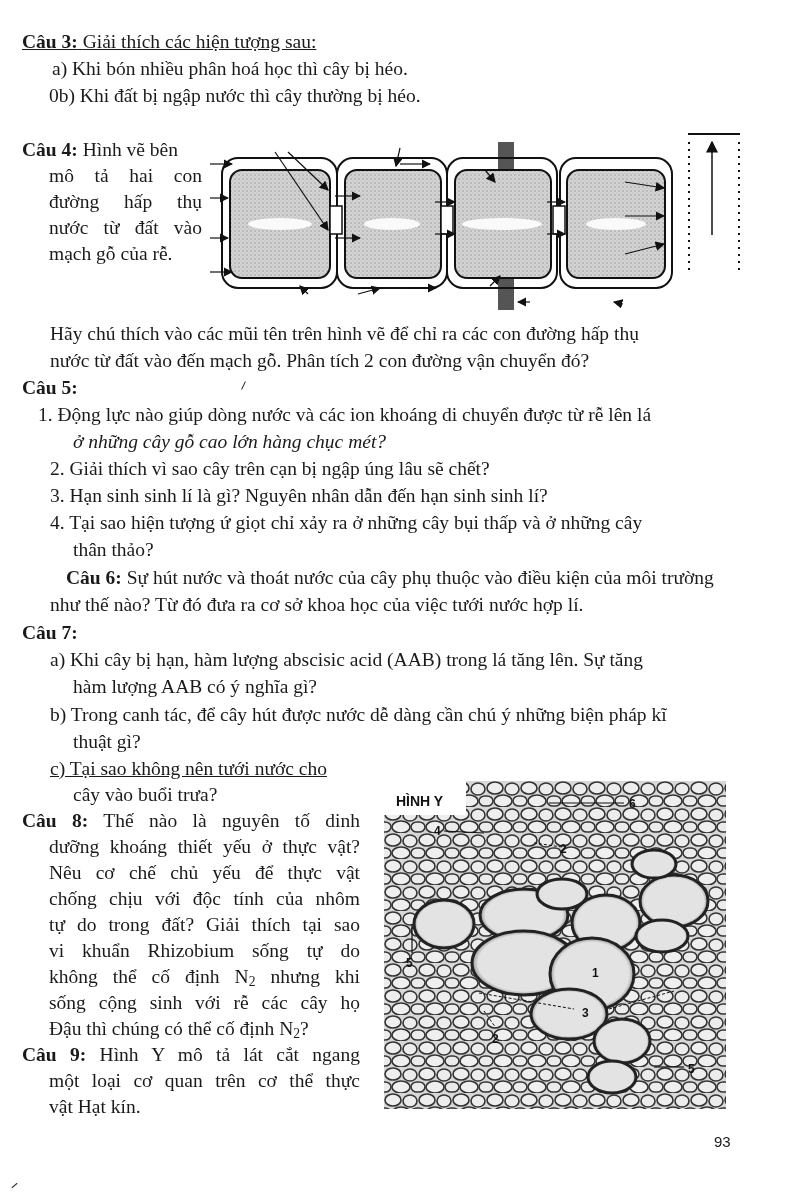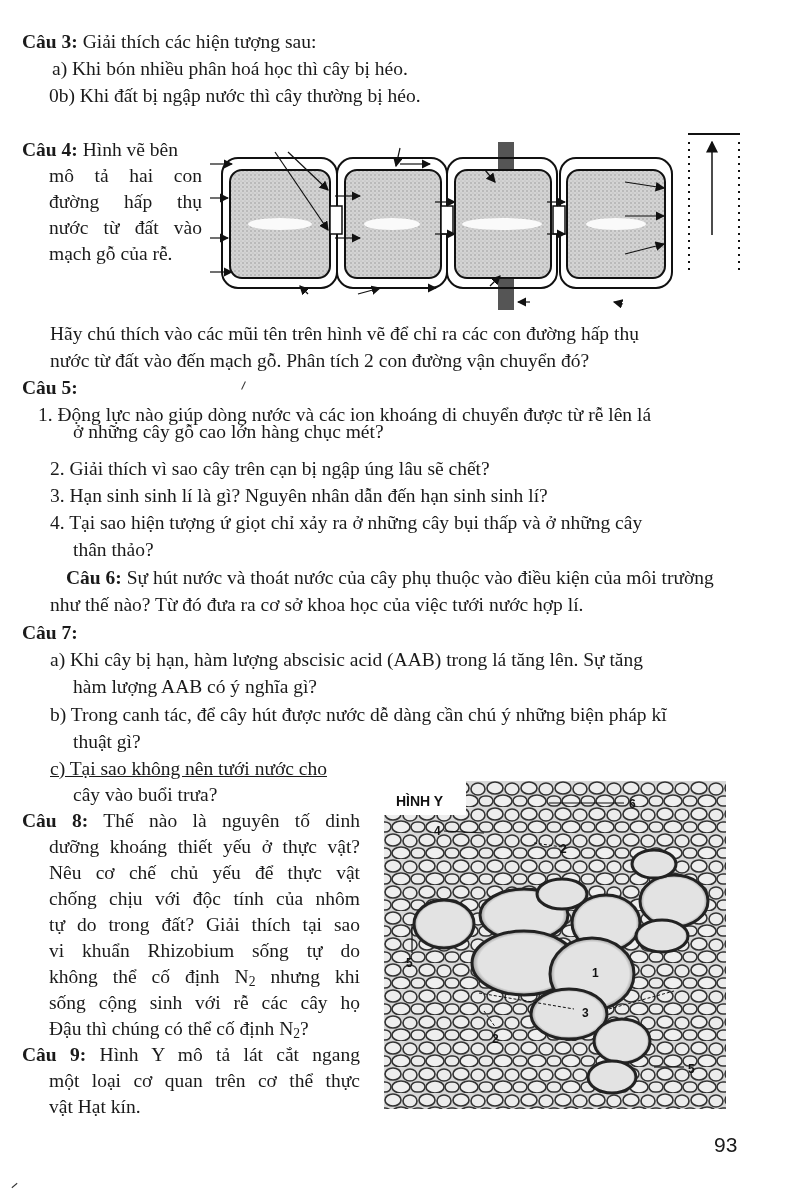--- a/index.html
+++ b/index.html
@@ -6,28 +6,28 @@
   body {
     width: 787px; height: 1200px; position: relative; overflow: hidden;
     font-family: "Liberation Serif", "DejaVu Serif", serif;
     color: #1a1a1a;
     font-size: 19.5px;
   }
   .line { position: absolute; white-space: nowrap; line-height: 24px; }
   .b { font-weight: bold; }
   .just { text-align: justify; text-align-last: justify; white-space: normal; }
   sub { font-size: 0.7em; vertical-align: -0.25em; line-height: 0; }
-  .pageno { position: absolute; left: 714px; top: 1133px; font-family: "Liberation Sans", sans-serif; font-size: 21px; }
+  .pageno { position: absolute; left: 714px; top: 1133px; font-family: "Liberation Sans", sans-serif; font-size: 15px; }
   .stray { position: absolute; background: #333; width: 1px; height: 9px; transform: rotate(25deg); }
   svg text { font-family: "Liberation Sans", sans-serif; }
 </style>
 </head>
 <body>
 
-<div class="line" style="left:22px; top:30px;">
+<div class="line" style="left:22px; top:30px;text-decoration:underline;">
   <span class="b">Câu 3:</span>
   <span>Giải thích các hiện tượng sau:</span>
 </div>
 <div class="line" style="left:52px; top:57px;">a) Khi bón nhiều phân hoá học thì cây bị héo.</div>
 <div class="line" style="left:49px; top:84px;">0b) Khi đất bị ngập nước thì cây thường bị héo.</div>
 
 <div class="line" style="left:22px; top:138px; width:180px;">
   <span class="b">Câu 4:</span>
   <span>Hình vẽ bên</span>
 </div>
@@ -111,21 +111,21 @@
     <line x1="413" y1="174" x2="404" y2="172"></line>
   </g>
 </svg>
 
 <div class="line" style="left:50px; top:322px;">Hãy chú thích vào các mũi tên trên hình vẽ để chỉ ra các con đường hấp thụ</div>
 <div class="line" style="left:50px; top:349px;">nước từ đất vào đến mạch gỗ. Phân tích 2 con đường vận chuyển đó?</div>
 
 <div class="line b" style="left:22px; top:376px;">Câu 5:</div>
 <div class="stray" style="left:243px; top:381px;"></div>
 <div class="line" style="left:38px; top:403px;">1. Động lực nào giúp dòng nước và các ion khoáng di chuyển được từ rễ lên lá</div>
-<div class="line" style="left:73px; top:420px;">ở những cây gỗ cao lớn hàng chục mét?</div>
+<div class="line" style="left:73px; top:430px;font-style:italic;">ở những cây gỗ cao lớn hàng chục mét?</div>
 <div class="line" style="left:50px; top:457px;">2. Giải thích vì sao cây trên cạn bị ngập úng lâu sẽ chết?</div>
 <div class="line" style="left:50px; top:484px;">3. Hạn sinh sinh lí là gì? Nguyên nhân dẫn đến hạn sinh sinh lí?</div>
 <div class="line" style="left:50px; top:511px;">4. Tại sao hiện tượng ứ giọt chỉ xảy ra ở những cây bụi thấp và ở những cây</div>
 <div class="line" style="left:73px; top:538px;text-align:right;">thân thảo?</div>
 
 <div class="line" style="left:22px; top:566px;margin-left:44px;">
   <span class="b">Câu 6:</span>
   <span>Sự hút nước và thoát nước của cây phụ thuộc vào điều kiện của môi trường</span>
 </div>
 <div class="line" style="left:50px; top:593px;">như thế nào? Từ đó đưa ra cơ sở khoa học của việc tưới nước hợp lí.</div>

